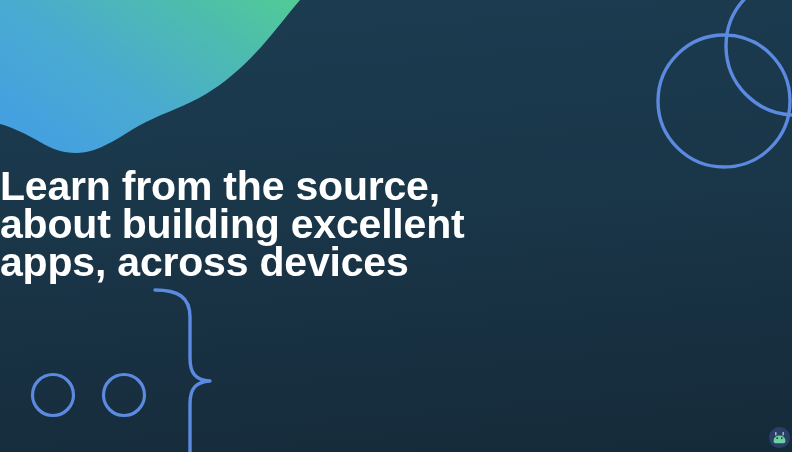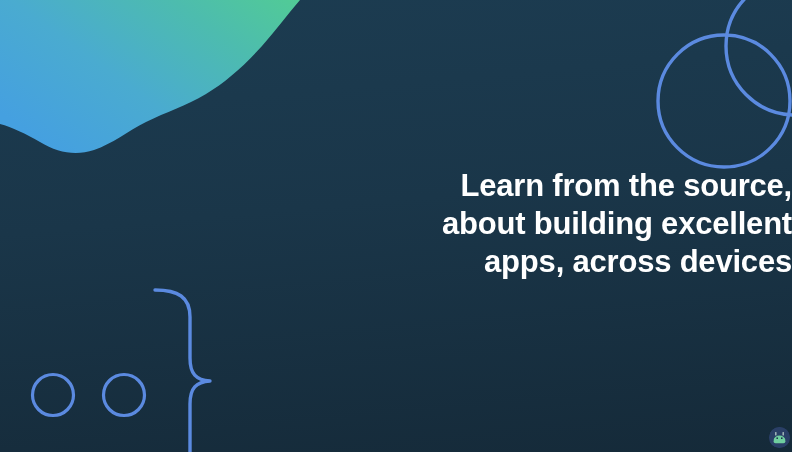--- a/index.html
+++ b/index.html
@@ -21,24 +21,24 @@
     top: 0;
     width: 792px;
     height: 452px;
     display: block;
   }
   #headline {
     position: absolute;
     left: 0;
     top: 167px;
     width: 792px;
-    text-align: right;
+    text-align: left;
     color: #ffffff;
     font-family: "Liberation Sans", sans-serif;
-    font-size: 31px;
+    font-size: 41px;
     font-weight: bold;
     line-height: 38px;
     letter-spacing: -0.2px;
     white-space: pre-line;
     text-rendering: optimizeLegibility;
   }
   #logo-badge {
     position: absolute;
     left: 769px;
     top: 427px;

